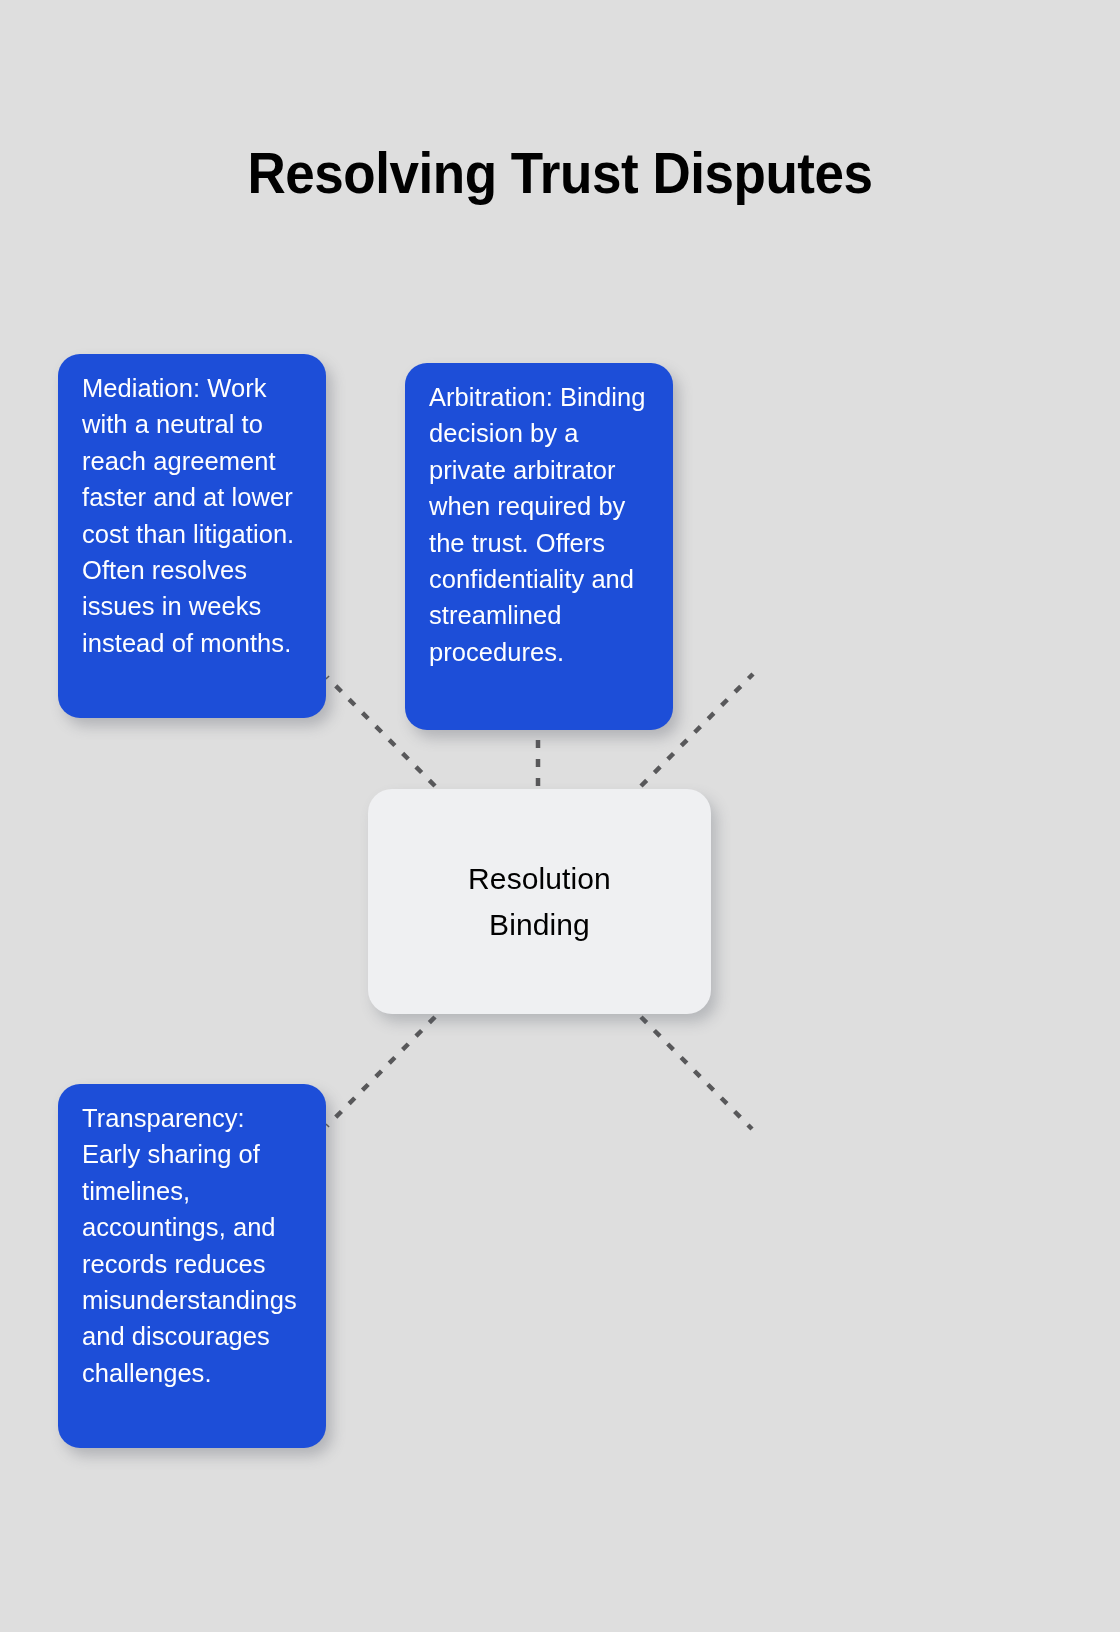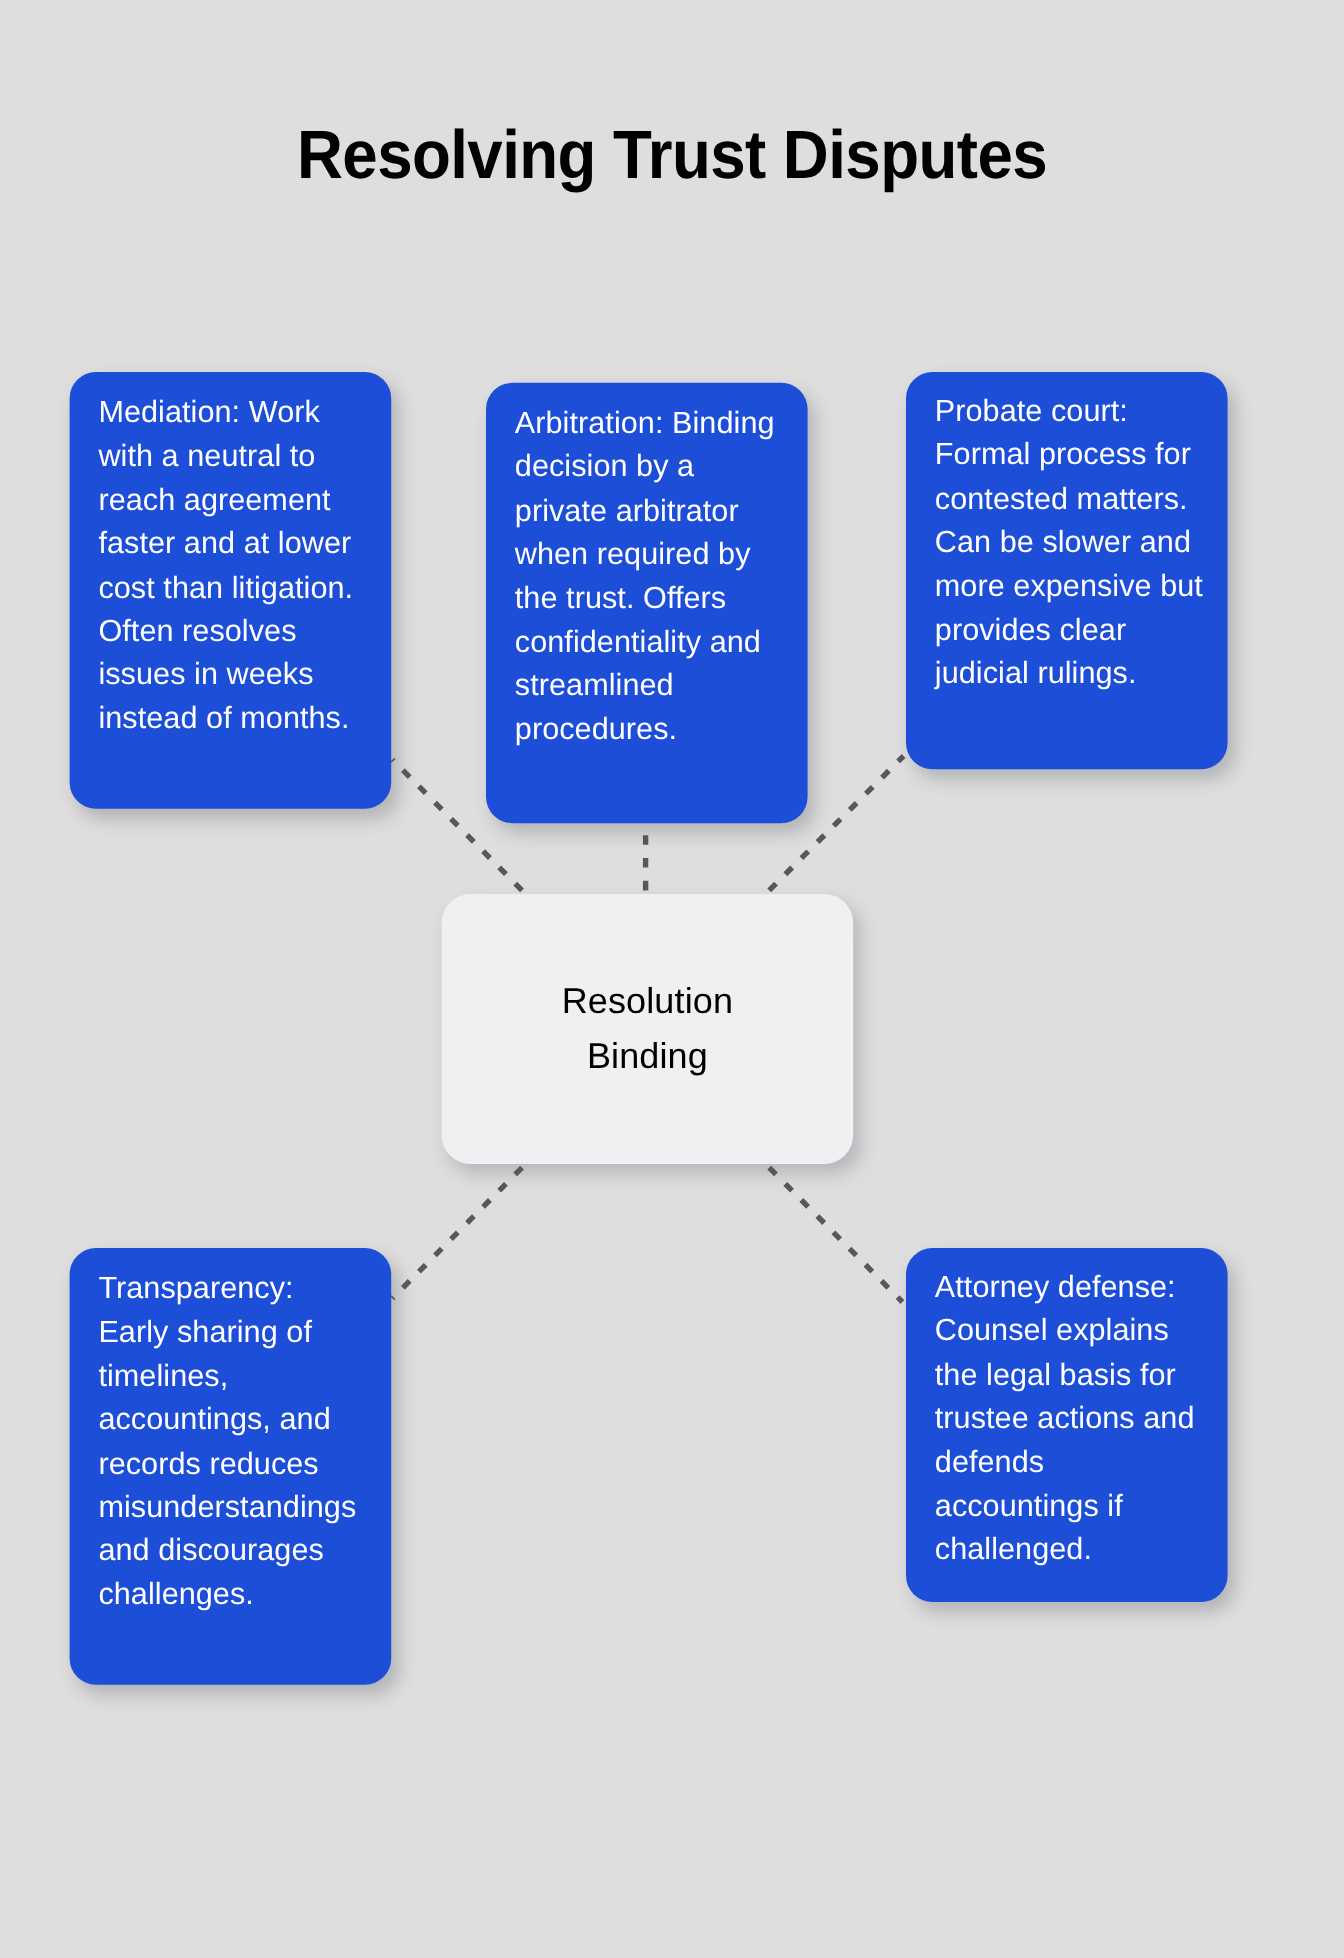--- a/index.html
+++ b/index.html
@@ -10,20 +10,21 @@
     width: 1120px;
     height: 1632px;
     background: #dedede;
     font-family: "Liberation Sans", "DejaVu Sans", sans-serif;
     overflow: hidden;
   }
   #canvas {
     position: relative;
     width: 1120px;
     height: 1388px;
+    margin-top: 44px;
   }
 
   
   #page-title {
     position: absolute;
     left: 0;
     top: 98px;
     width: 1120px;
     text-align: center;
     font-size: 57px;
@@ -121,32 +122,26 @@
   </svg>
 
   <div class="branch-card" id="card-mediation">
     <span class="card-text">Mediation: Work with a neutral to reach agreement faster and at lower cost than litigation. Often resolves issues in weeks instead of months.</span>
   </div>
 
   <div class="branch-card" id="card-arbitration">
     <span class="card-text">Arbitration: Binding decision by a private arbitrator when required by the trust. Offers confidentiality and streamlined procedures.</span>
   </div>
 
-  <div class="branch-card" id="card-probate">
-    <span class="card-text">Probate court: Formal process for contested matters. Can be slower and more expensive but provides clear judicial rulings.</span>
-  </div>
 
   <div id="center-node">
     <div class="center-text">
       <span>Resolution</span><br>
       <span>Binding</span>
     </div>
   </div>
 
   <div class="branch-card" id="card-transparency">
     <span class="card-text">Transparency: Early sharing of timelines, accountings, and records reduces misunderstandings and discourages challenges.</span>
   </div>
 
-  <div class="branch-card" id="card-attorney">
-    <span class="card-text">Attorney defense: Counsel explains the legal basis for trustee actions and defends accountings if challenged.</span>
-  </div>
 
 </div>
 
 </body></html>

